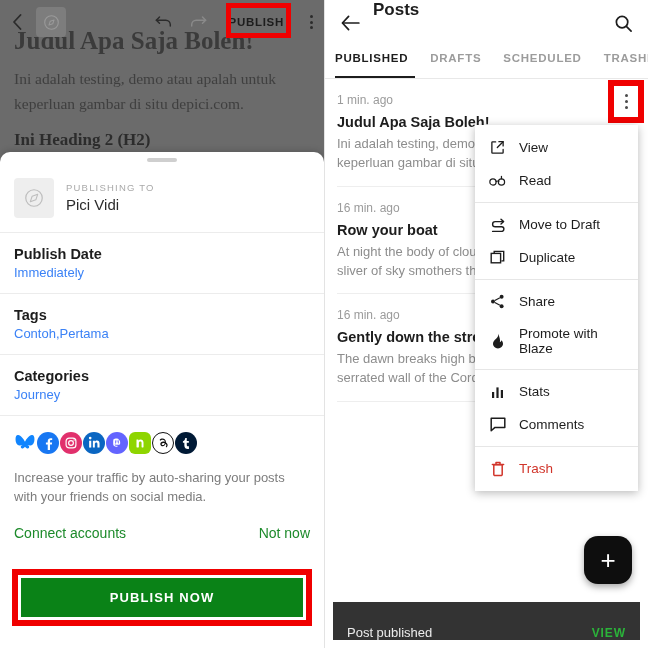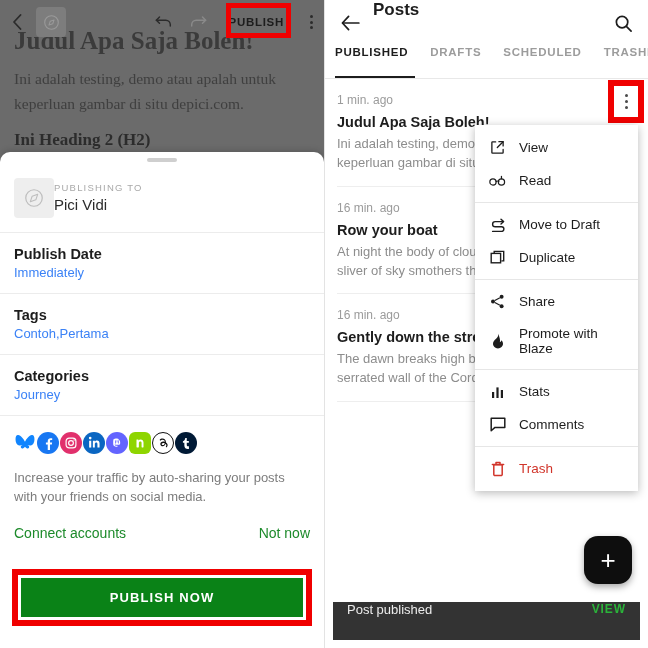--- a/index.html
+++ b/index.html
@@ -89,21 +89,21 @@
     background: #ffffff;
     border-radius: 10px 10px 0 0;
     box-shadow: 0 -2px 6px rgba(0,0,0,0.14);
   }
   .sheet-grip {
     width: 30px; height: 3.5px; border-radius: 2px;
     background: #cfcfcf; margin: 6px auto 0 auto;
   }
 
   .pub-to {
-    display: flex; align-items: center; 
+    display: flex; align-items: center; gap: 12px;
     padding: 16px 14px 14px 14px;
   }
   .pub-to-avatar {
     width: 40px; height: 40px; border-radius: 4px;
     background: #eeeeee;
     display: flex; align-items: center; justify-content: center;
   }
   .pub-to-label {
     font-size: 9.5px; letter-spacing: 1.2px; color: #a9a9a9; font-weight: normal;
     margin-bottom: 3px;
@@ -167,21 +167,21 @@
   }
   .posts-appbar {
     height: 46px; display: flex; padding: 0 10px;
   }
   .pa-back { width: 30px; display: flex; align-items: center; justify-content: center; font-size: 19px; color: #1d1d1d; }
   .pa-title { font-size: 17px; color: #1d1d1d; font-weight: bold; margin-left: 8px; }
   .pa-spacer { flex: 1; }
   .pa-search { width: 30px; display: flex; align-items: center; justify-content: center; }
 
   .tabs {
-    display: flex; align-items: flex-start; height: 32px;
+    display: flex; align-items: center; height: 32px;
     padding: 0 10px;
     position: relative;
   }
   .tab {
     font-size: 11.5px; font-weight: bold; letter-spacing: 0.75px;
     color: #9c9c9c;
     padding: 0 0 9px 0;
     margin-right: 22px;
     white-space: nowrap;
   }
@@ -241,21 +241,21 @@
     display: flex; align-items: center; justify-content: center;
     z-index: 5;
   }
   .fab span { color: #ffffff; font-size: 26px; line-height: 0.85; font-weight: 300; }
 
   
   .snackbar {
     position: absolute; left: 8px; right: 8px; bottom: 8px;
     height: 38px;
     background: #333333;
-    display: flex; align-items: flex-start; justify-content: space-between;
+    display: flex; align-items: flex-end; justify-content: space-between;
     padding: 0 14px;
     z-index: 7;
   }
   .snack-text { color: #ececec; font-size: 13px; }
   .snack-action { color: #2bb33a; font-size: 12px; font-weight: bold; letter-spacing: 0.9px; }
 
   svg { display: block; }
 </style>
 </head>
 <body>

